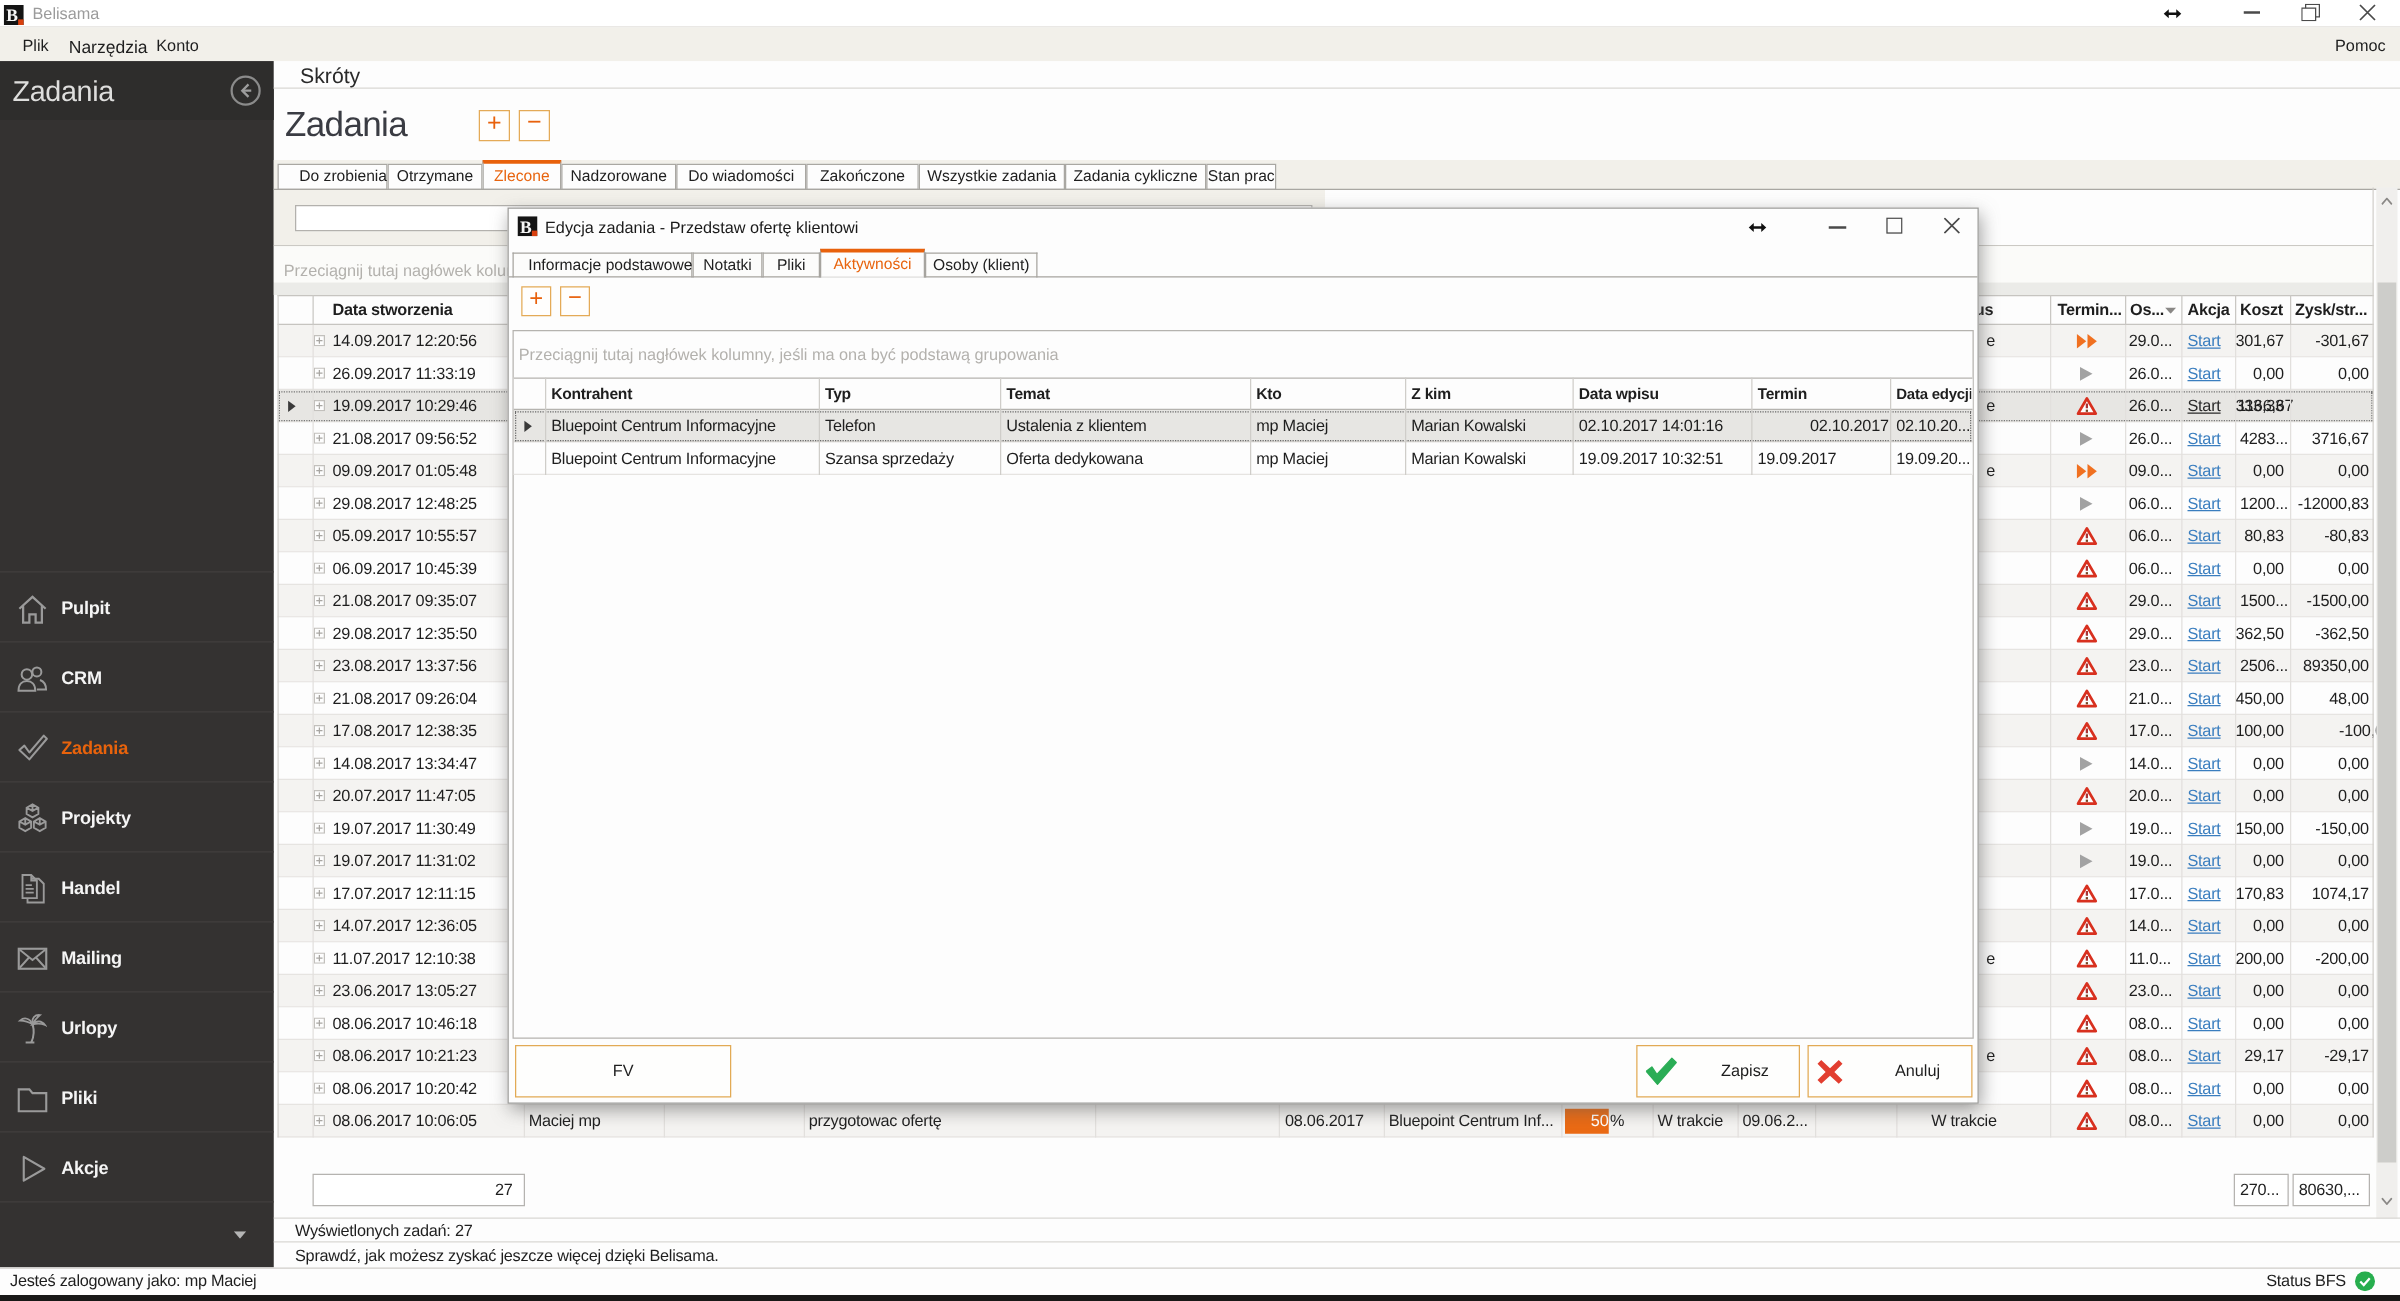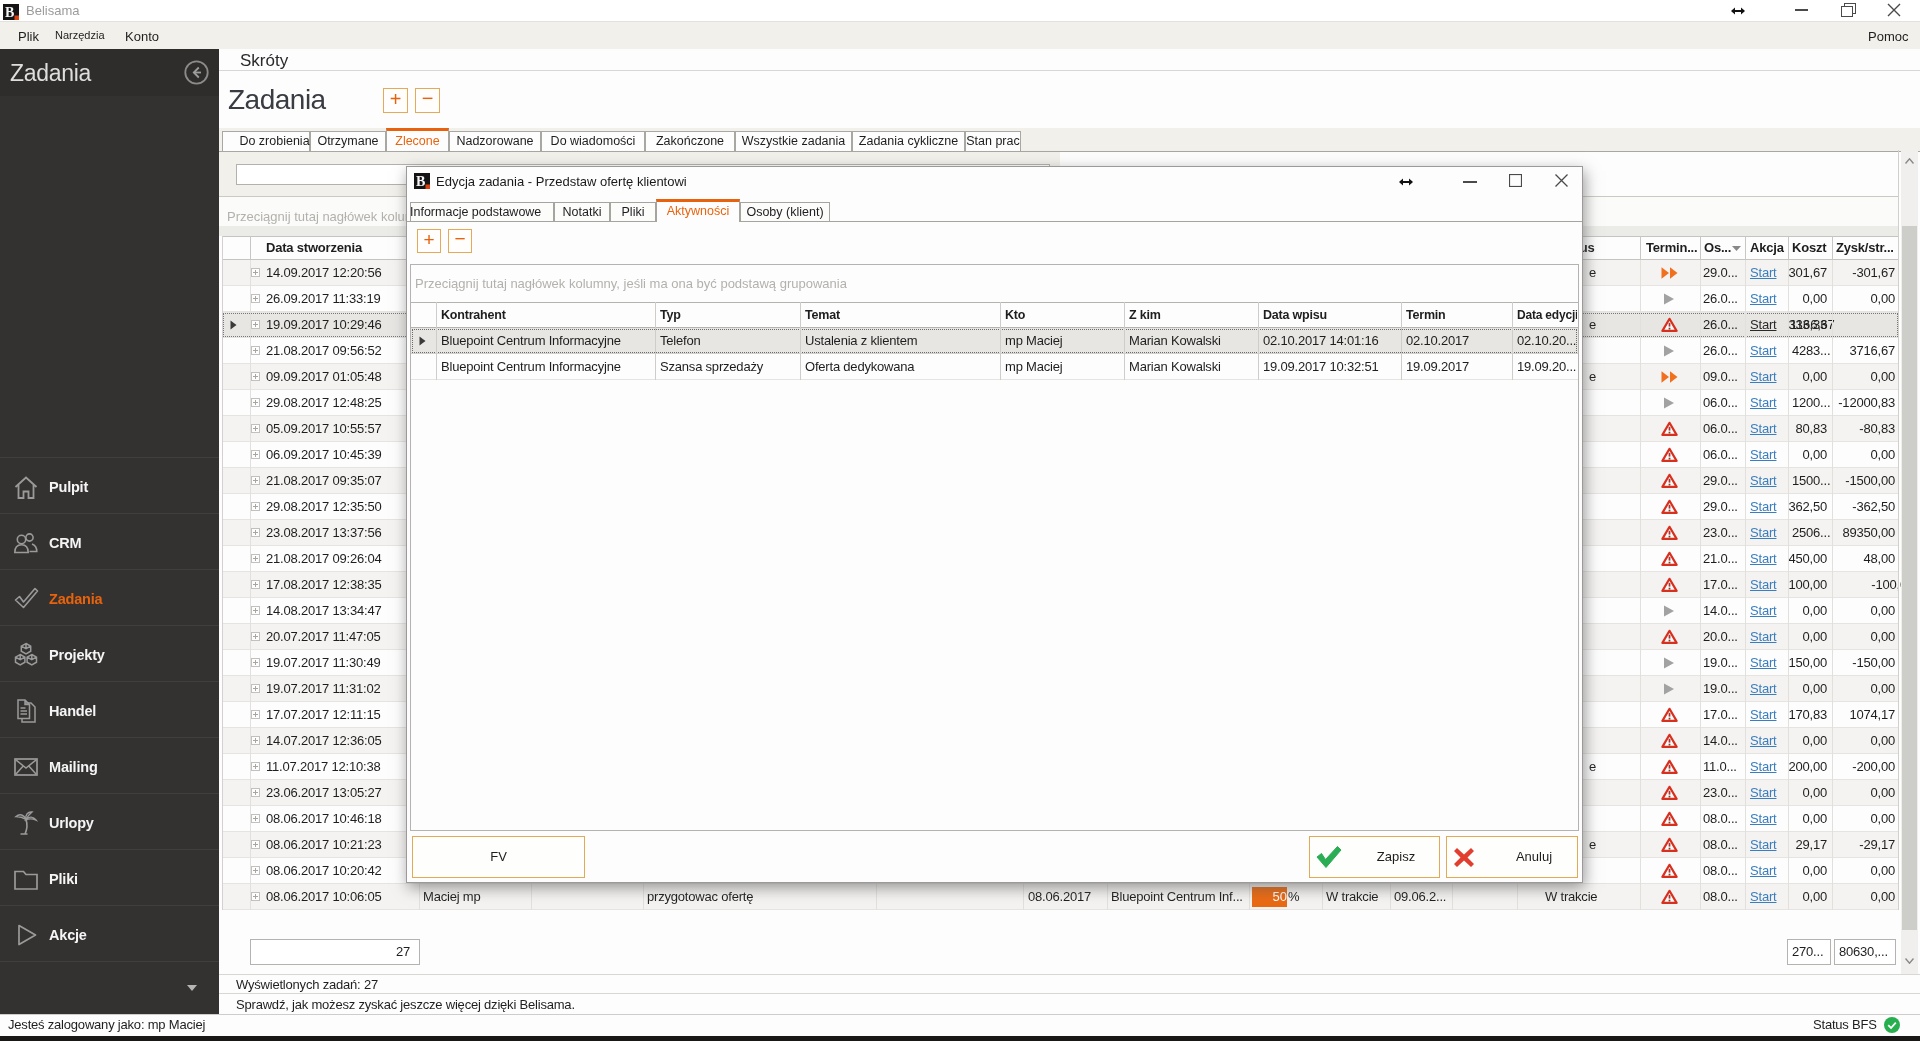--- a/index.html
+++ b/index.html
@@ -25,21 +25,21 @@
 <svg class="a" style="left:1841px;top:3px" width="15" height="14" viewBox="0 0 15 14">
  <rect x="3.5" y="0.5" width="11" height="10" fill="none" stroke="#4a4a4a"></rect>
  <rect x="0.5" y="3.5" width="11" height="10" fill="#fff" stroke="#4a4a4a"></rect>
 </svg>
 <svg class="a" style="left:1887px;top:3px" width="14" height="14" viewBox="0 0 14 14">
  <path d="M1 1 L13 13 M13 1 L1 13" stroke="#4a4a4a" stroke-width="1.4"></path>
 </svg>
 
 <div class="a" style="left:0;top:22px;width:1920px;height:27px;background:#f2f0ea;"></div>
 <div class="a" style="left:18px;top:29px;font-size:13px;">Plik</div>
-<div class="a" style="left:55px;top:29px;font-size:11px;">Narzędzia</div>
+<div class="a" style="left:55px;top:29px;font-size:14px;">Narzędzia</div>
 <div class="a" style="left:125px;top:29px;font-size:13px;">Konto</div>
 <div class="a" style="left:1868px;top:29px;font-size:13px;">Pomoc</div>
 
 <div class="a" style="left:0;top:49px;width:219px;height:965px;background:#343231;"></div>
 <div class="a" style="left:0;top:49px;width:219px;height:47px;background:#2e2d2c;"></div>
 <div class="a" style="left:10px;top:56px;font-size:23px;line-height:34px;color:#dededd;font-weight:400;letter-spacing:-0.3px;">Zadania</div>
 <svg class="a" style="left:184px;top:60px" width="25" height="25" viewBox="0 0 25 25">
 <circle cx="12.5" cy="12.5" r="11.2" fill="none" stroke="#8b8b8b" stroke-width="1.8"></circle>
 <path d="M14.8 7.5 L9.8 12.5 L14.8 17.5" fill="none" stroke="#9d9d9d" stroke-width="1.8"></path>
     <path d="M9.8 12.5 L17 12.5" stroke="#9d9d9d" stroke-width="1.8"></path>
@@ -697,21 +697,21 @@
     <rect x="4" y="6" width="8" height="2" fill="#111"></rect>
 </svg>
 <div class="a" style="left:1463px;top:181px;width:14px;height:1.5px;background:#4a4a4a;"></div>
 <svg class="a" style="left:1509px;top:174px" width="13" height="13" viewBox="0 0 13 13">
     <rect x="0.5" y="0.5" width="12" height="12" fill="none" stroke="#4a4a4a" stroke-width="1.2"></rect>
   </svg>
 <svg class="a" style="left:1555px;top:174px" width="13" height="13" viewBox="0 0 13 13">
     <path d="M0.5 0.5 L12.5 12.5 M12.5 0.5 L0.5 12.5" stroke="#4a4a4a" stroke-width="1.3"></path>
   </svg>
 <div class="a" style="left:410px;top:202px;width:144px;height:20px;background:#fcfcfb;border:1px solid #a6a49f;border-bottom:none;"></div>
-<div class="a" style="left:410px;top:202px;width:144px;font-size:12.5px;line-height:20px;text-align:left;color:#1e1e1e;">Informacje podstawowe</div>
+<div class="a" style="left:410px;top:202px;width:144px;font-size:12.5px;line-height:20px;text-align:right;color:#1e1e1e;">Informacje podstawowe</div>
 <div class="a" style="left:554px;top:202px;width:56px;height:20px;background:#fcfcfb;border:1px solid #a6a49f;border-bottom:none;"></div>
 <div class="a" style="left:554px;top:202px;width:56px;font-size:12.5px;line-height:20px;text-align:center;color:#1e1e1e;">Notatki</div>
 <div class="a" style="left:610px;top:202px;width:46px;height:20px;background:#fcfcfb;border:1px solid #a6a49f;border-bottom:none;"></div>
 <div class="a" style="left:610px;top:202px;width:46px;font-size:12.5px;line-height:20px;text-align:center;color:#1e1e1e;">Pliki</div>
 <div class="a" style="left:656px;top:199px;width:84px;height:23px;background:#fdfdfd;border:1px solid #a6a49f;border-top:3px solid #e8610c;border-bottom:none;"></div>
 <div class="a" style="left:656px;top:202px;width:84px;font-size:12.5px;line-height:19px;text-align:center;color:#e8640e;">Aktywności</div>
 <div class="a" style="left:740px;top:202px;width:90px;height:20px;background:#fcfcfb;border:1px solid #a6a49f;border-bottom:none;"></div>
 <div class="a" style="left:740px;top:202px;width:90px;font-size:12.5px;line-height:20px;text-align:center;color:#1e1e1e;">Osoby (klient)</div>
 <div class="a" style="left:407px;top:221px;width:1175px;height:1px;background:#a6a49f;"></div>
 <div class="a" style="left:657px;top:221px;width:82px;height:1px;background:#fdfdfd;"></div>
@@ -733,21 +733,21 @@
 <div class="a" style="left:411px;top:328px;width:1167px;height:26px;background:#e7e6e3;border-bottom:1px solid #d2d0cc;outline:1px dotted #6a6a6a;outline-offset:-2px;"></div>
 <svg class="a" style="left:419px;top:336px" width="7" height="10" viewBox="0 0 7 10">
     <path d="M0.5 0.5 L6.5 5 L0.5 9.5 Z" fill="#3a3a3a"></path>
   </svg>
 <div class="a t13" style="left:441px;top:328px;width:213px;overflow:hidden;">Bluepoint Centrum Informacyjne</div>
 <div class="a t13" style="left:660px;top:328px;width:139px;overflow:hidden;">Telefon</div>
 <div class="a t13" style="left:805px;top:328px;width:194px;overflow:hidden;">Ustalenia z klientem</div>
 <div class="a t13" style="left:1005px;top:328px;width:118px;overflow:hidden;">mp Maciej</div>
 <div class="a t13" style="left:1129px;top:328px;width:128px;overflow:hidden;">Marian Kowalski</div>
 <div class="a t13" style="left:1263px;top:328px;width:137px;overflow:hidden;">02.10.2017 14:01:16</div>
-<div class="a t13" style="left:1406px;top:328px;width:105px;overflow:hidden;">02.10.2017</div>
+<div class="a t13" style="left:1406px;top:328px;width:105px;overflow:hidden;text-align:right;">02.10.2017</div>
 <div class="a t13" style="left:1517px;top:328px;width:61px;overflow:hidden;">02.10.20...</div>
 <div class="a" style="left:411px;top:354px;width:1167px;height:26px;background:#fdfdfd;border-bottom:1px solid #e6e4e1;"></div>
 <div class="a t13" style="left:441px;top:354px;width:213px;overflow:hidden;">Bluepoint Centrum Informacyjne</div>
 <div class="a t13" style="left:660px;top:354px;width:139px;overflow:hidden;">Szansa sprzedaży</div>
 <div class="a t13" style="left:805px;top:354px;width:194px;overflow:hidden;">Oferta dedykowana</div>
 <div class="a t13" style="left:1005px;top:354px;width:118px;overflow:hidden;">mp Maciej</div>
 <div class="a t13" style="left:1129px;top:354px;width:128px;overflow:hidden;">Marian Kowalski</div>
 <div class="a t13" style="left:1263px;top:354px;width:137px;overflow:hidden;">19.09.2017 10:32:51</div>
 <div class="a t13" style="left:1406px;top:354px;width:105px;overflow:hidden;">19.09.2017</div>
 <div class="a t13" style="left:1517px;top:354px;width:61px;overflow:hidden;">19.09.20...</div>

